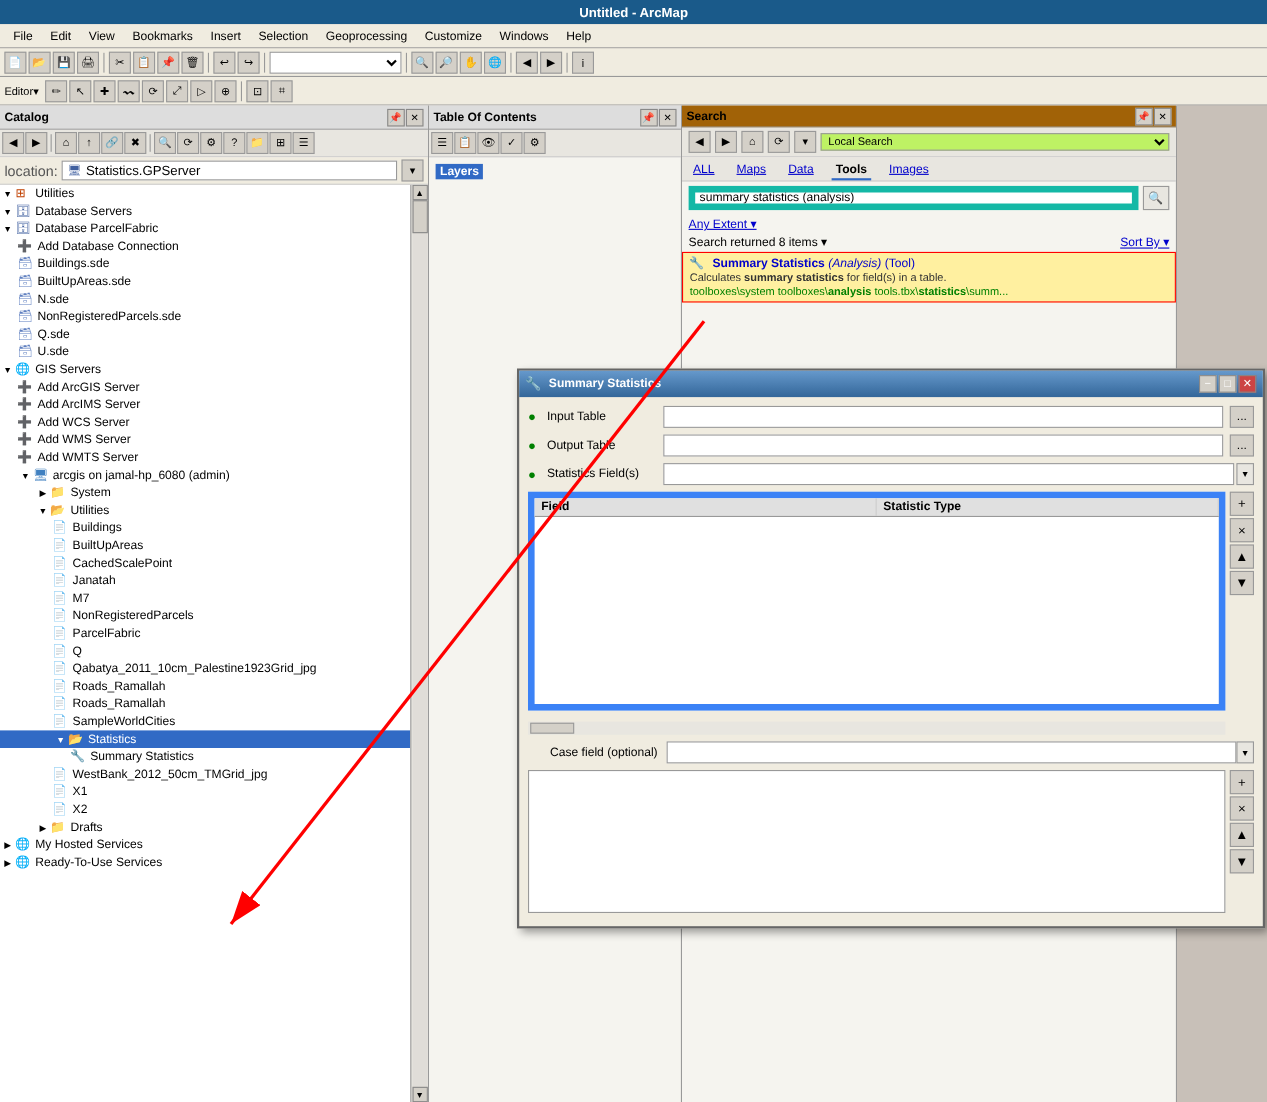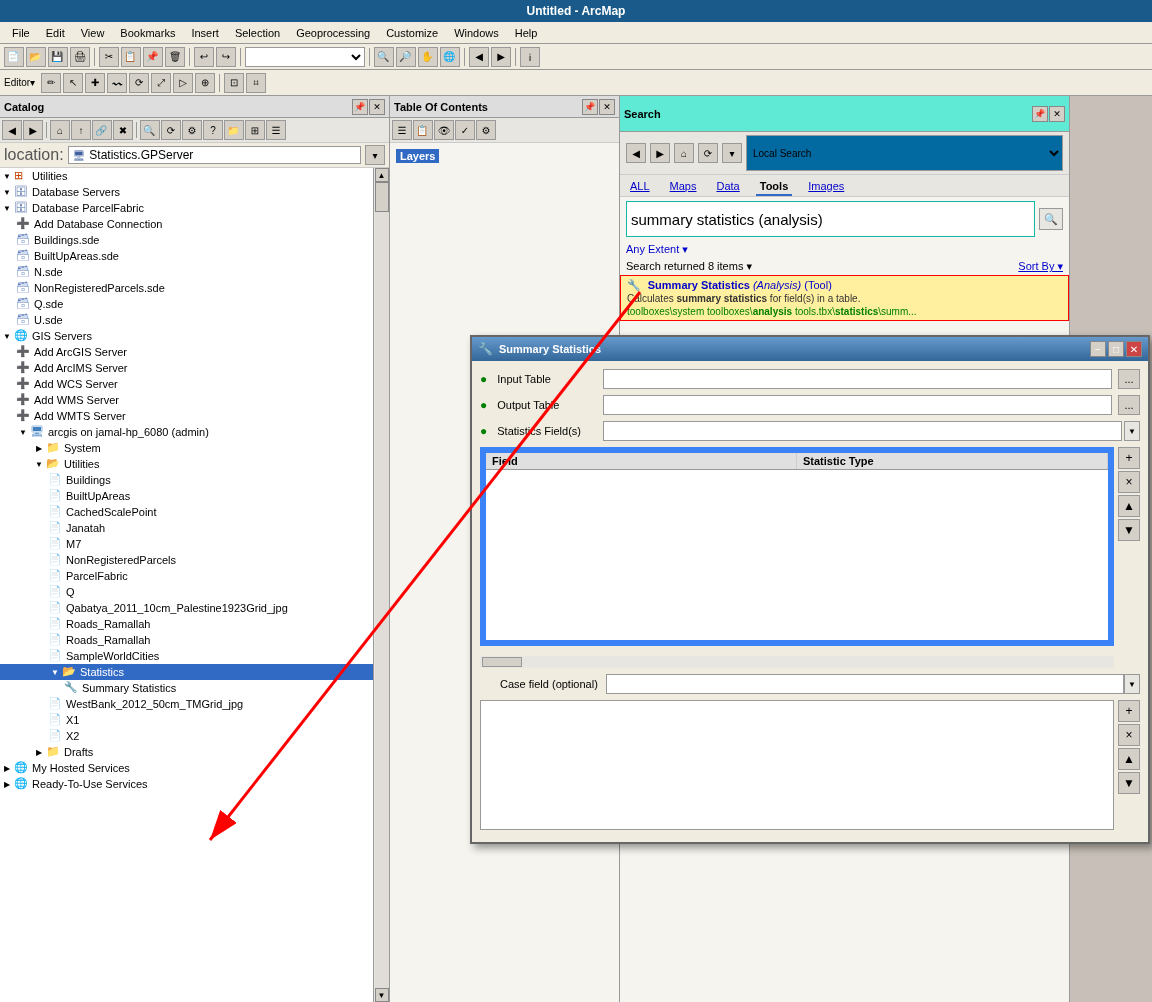--- a/index.html
+++ b/index.html
@@ -30,53 +30,53 @@
     .panel-title { font-weight: bold; font-size: 11px; }
     .panel-btns { display: flex; gap: 1px; }
     .panel-btn { width: 16px; height: 16px; font-size: 9px; cursor: pointer; display: flex; align-items: center; justify-content: center; background: #d4d0c8; border: 1px solid #888; }
 
     
     .catalog-toolbar { background: #e8e6e0; padding: 2px; display: flex; align-items: center; gap: 1px; border-bottom: 1px solid #ccc; flex-wrap: wrap; }
     .cat-btn { width: 20px; height: 20px; background: #d4d0c8; border: 1px solid #999; display: flex; align-items: center; justify-content: center; cursor: pointer; font-size: 10px; }
 
     
     .location-bar { display: flex; align-items: center; padding: 2px 4px; background: #f0ece0; border-bottom: 1px solid #ccc; gap: 4px; }
-    .location-label { font-size: 16px; color: #555; }
+    .location-label { font-size: 13px; color: #555; }
 
     
     .tree-area { flex: 1; overflow-y: auto; overflow-x: hidden; background: white; }
     .tree-item { display: flex; align-items: center; padding: 1px 0; cursor: pointer; white-space: nowrap; }
     .tree-indent { display: inline-block; width: 16px; flex-shrink: 0; }
     .tree-expander { width: 14px; height: 14px; display: flex; align-items: center; justify-content: center; font-size: 8px; cursor: pointer; flex-shrink: 0; }
     .tree-icon { width: 16px; height: 14px; margin-right: 2px; flex-shrink: 0; }
     .tree-label { font-size: 11px; }
     .tree-selected { background: #316ac5; color: white; }
     .tree-selected .tree-label { color: white; }
 
     
     .toc-panel { width: 230px; background: #f5f4ef; border-right: 1px solid #999; display: flex; flex-direction: column; }
     .toc-toolbar { background: #e8e6e0; padding: 2px; display: flex; align-items: center; gap: 1px; border-bottom: 1px solid #ccc; }
 
     
     .search-panel { width: 450px; background: #f5f4ef; border-right: 1px solid #999; display: flex; flex-direction: column; }
-    .search-panel-header { background: #5eead4; height: 36px; display: flex; align-items: center; padding: 0 4px; border-bottom: 1px solid #999; justify-content: space-between; }
+    .search-panel-header { background: #a16207; height: 20px; display: flex; align-items: center; padding: 0 4px; border-bottom: 1px solid #999; justify-content: space-between; }
     .search-nav { display: flex; align-items: center; padding: 3px 6px; gap: 4px; border-bottom: 1px solid #ccc; background: #e8e6e0; }
     .search-nav-btn { width: 20px; height: 20px; background: #d4d0c8; border: 1px solid #999; display: flex; align-items: center; justify-content: center; cursor: pointer; font-size: 10px; }
-    .search-type-dropdown { height: 36px; font-size: 10px; background: #0369a1; border: 1px solid #999; padding: 0 2px; flex: 1; }
+    .search-type-dropdown { height: 16px; font-size: 10px; background: #bef264; border: 1px solid #999; padding: 0 2px; flex: 1; }
 
     .search-tabs { display: flex; padding: 3px 6px 0; gap: 12px; border-bottom: 1px solid #ccc; background: #e8e6e0; }
     .search-tab { padding: 2px 4px; font-size: 11px; cursor: pointer; color: #0000cc; text-decoration: underline; }
     .search-tab.active { color: #000; text-decoration: none; font-weight: bold; border-bottom: 2px solid #316ac5; }
 
     .search-input-row { display: flex; align-items: center; padding: 4px 6px; gap: 4px; }
-    .search-input { flex: 1; height: 36px; font-size: 15px; border: 1px solid #14b8a6; padding: 0 4px; }
+    .search-input { flex: 1; height: 22px; font-size: 11px; border: 6px solid #14b8a6; padding: 0 4px; }
     .search-go-btn { width: 24px; height: 22px; background: #e8e6e0; border: 1px solid #999; cursor: pointer; display: flex; align-items: center; justify-content: center; }
 
     .search-extent { padding: 2px 6px; }
-    .search-extent-link { color: #0000cc; font-size: 11px; cursor: pointer; }
+    .search-extent-link { color: #0000cc; text-decoration: underline; font-size: 11px; cursor: pointer; }
 
     .search-results-header { padding: 2px 6px; font-size: 11px; display: flex; justify-content: space-between; align-items: center; }
     .search-result-item { padding: 3px 6px; border-bottom: 1px solid #eee; cursor: pointer; }
     .search-result-item.highlighted { background: #fff0a0; border: 1px solid red; }
     .result-desc { font-size: 10px; color: #333; line-height: 1.4; }
     .result-path { font-size: 10px; color: #008000; }
 
     
     .dialog-overlay { position: absolute; top: 335px; left: 470px; width: 680px; background: #f0ece0; border: 2px solid #666; box-shadow: 4px 4px 8px rgba(0,0,0,0.4); display: flex; flex-direction: column; }
     .dialog-titlebar { background: linear-gradient(to bottom, #6699cc, #336699); color: white; height: 24px; display: flex; align-items: center; padding: 0 6px; justify-content: space-between; }

